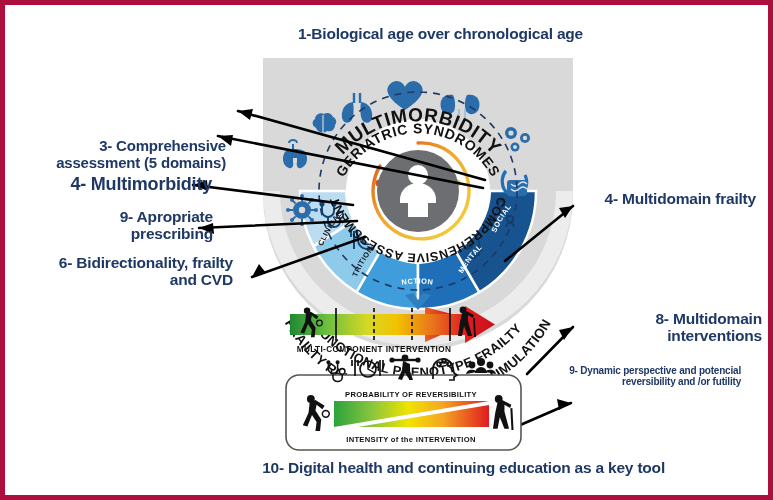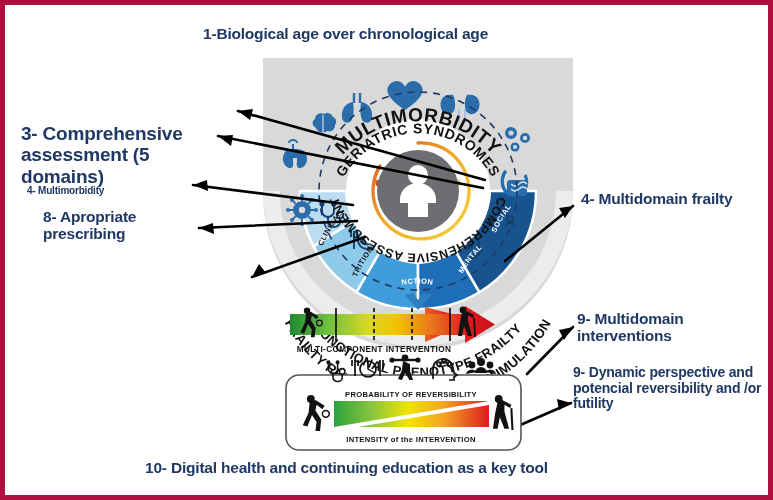--- a/index.html
+++ b/index.html
@@ -1,31 +1,31 @@
 <!DOCTYPE html>
 <html><head>
 <meta charset="utf-8">
 <style>
   html,body{margin:0;padding:0;background:#ffffff;}
   body{width:773px;height:500px;overflow:hidden;font-family:"Liberation Sans",sans-serif;}
   #frame{position:relative;width:773px;height:500px;box-sizing:border-box;
          border:5px solid #ad0f3e;background:#ffffff;}
   .stage{position:absolute;inset:0;}
   .lbl{position:absolute;color:#1f3864;font-weight:bold;line-height:1.12;
-       text-align:left;letter-spacing:-0.2px;}
+       text-align:right;letter-spacing:-0.2px;}
   #t1{left:198px;top:20px;width:380px;font-size:15.5px;}
   #t10{left:140px;top:454px;width:520px;font-size:15.5px;}
   #l2{left:28px;top:46px;width:215px;font-size:15.5px;}
-  #l3{left:16px;top:118px;width:205px;font-size:19px;}
-  #l4{left:22px;top:180px;width:185px;font-size:10px;}
+  #l3{left:16px;top:133px;width:205px;font-size:15px;}
+  #l4{left:22px;top:169px;width:185px;font-size:18px;}
   #l5{left:38px;top:203px;width:170px;font-size:15.5px;}
   #l6{left:38px;top:249px;width:190px;font-size:15.5px;}
   #l7{left:576px;top:185px;width:175px;font-size:15.5px;}
   #l8{left:572px;top:305px;width:185px;font-size:15.5px;}
-  #l9{left:568px;top:360px;width:196px;font-size:14px;}
+  #l9{left:540px;top:360px;width:196px;font-size:10px;}
   svg.layer{position:absolute;left:0;top:0;width:773px;height:500px;overflow:visible;}
   .arrow{fill:none;stroke:#000;stroke-width:2.6;}
   .micro{font-family:"Liberation Sans",sans-serif;font-weight:bold;fill:#111;}
 </style>
 </head>
 <body>
 
 <div id="frame">
 <div class="stage">
 
@@ -340,20 +340,21 @@
         <path d="M -3,-11 L -5,-2 L -7,12 L -3,12 L -1,2 L 3,12 L 7,12 L 3,-3 L 3,-9
                  L 8,-6 L 9,-9 L 1,-13 Z"></path>
         <path d="M 9,-6 L 10,13" stroke="#111" stroke-width="1.8" fill="none"></path>
       </g>
     </g>
   </svg>
 
   <div class="lbl" id="t1">1-Biological age over chronological age</div>
   <div class="lbl" id="l3">3- Comprehensive assessment (5 domains)</div>
   <div class="lbl" id="l4">4- Multimorbidity</div>
-  <div class="lbl" id="l5">8- Apropriate prescribing</div>
+  <div class="lbl" id="l5">9- Apropriate prescribing</div>
+  <div class="lbl" id="l6">6- Bidirectionality, frailty and  CVD</div>
   <div class="lbl" id="l7">4- Multidomain frailty</div>
-  <div class="lbl" id="l8">9- Multidomain interventions</div>
+  <div class="lbl" id="l8">8- Multidomain interventions</div>
   <div class="lbl" id="l9">9- Dynamic perspective and potencial reversibility and /or futility</div>
   <div class="lbl" id="t10">10- Digital health and continuing education as a key tool</div>
 
 </div>
 </div>
 
 </body></html>

